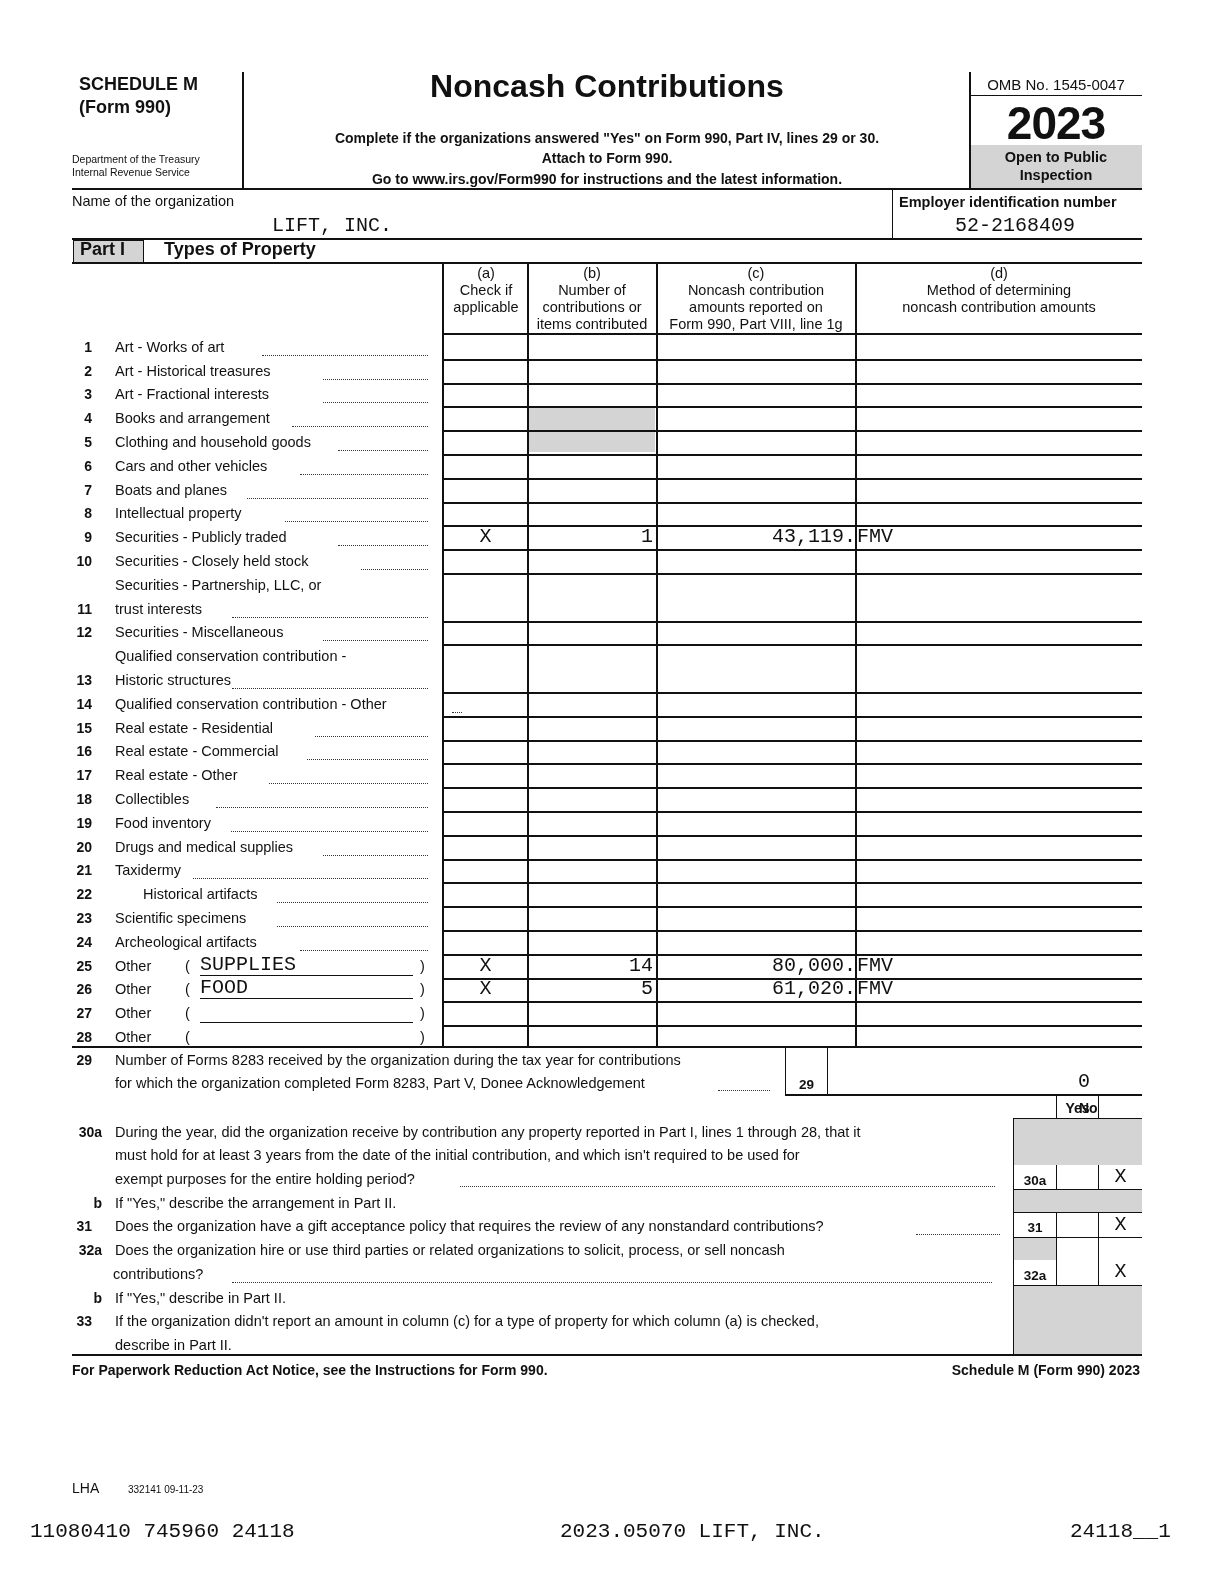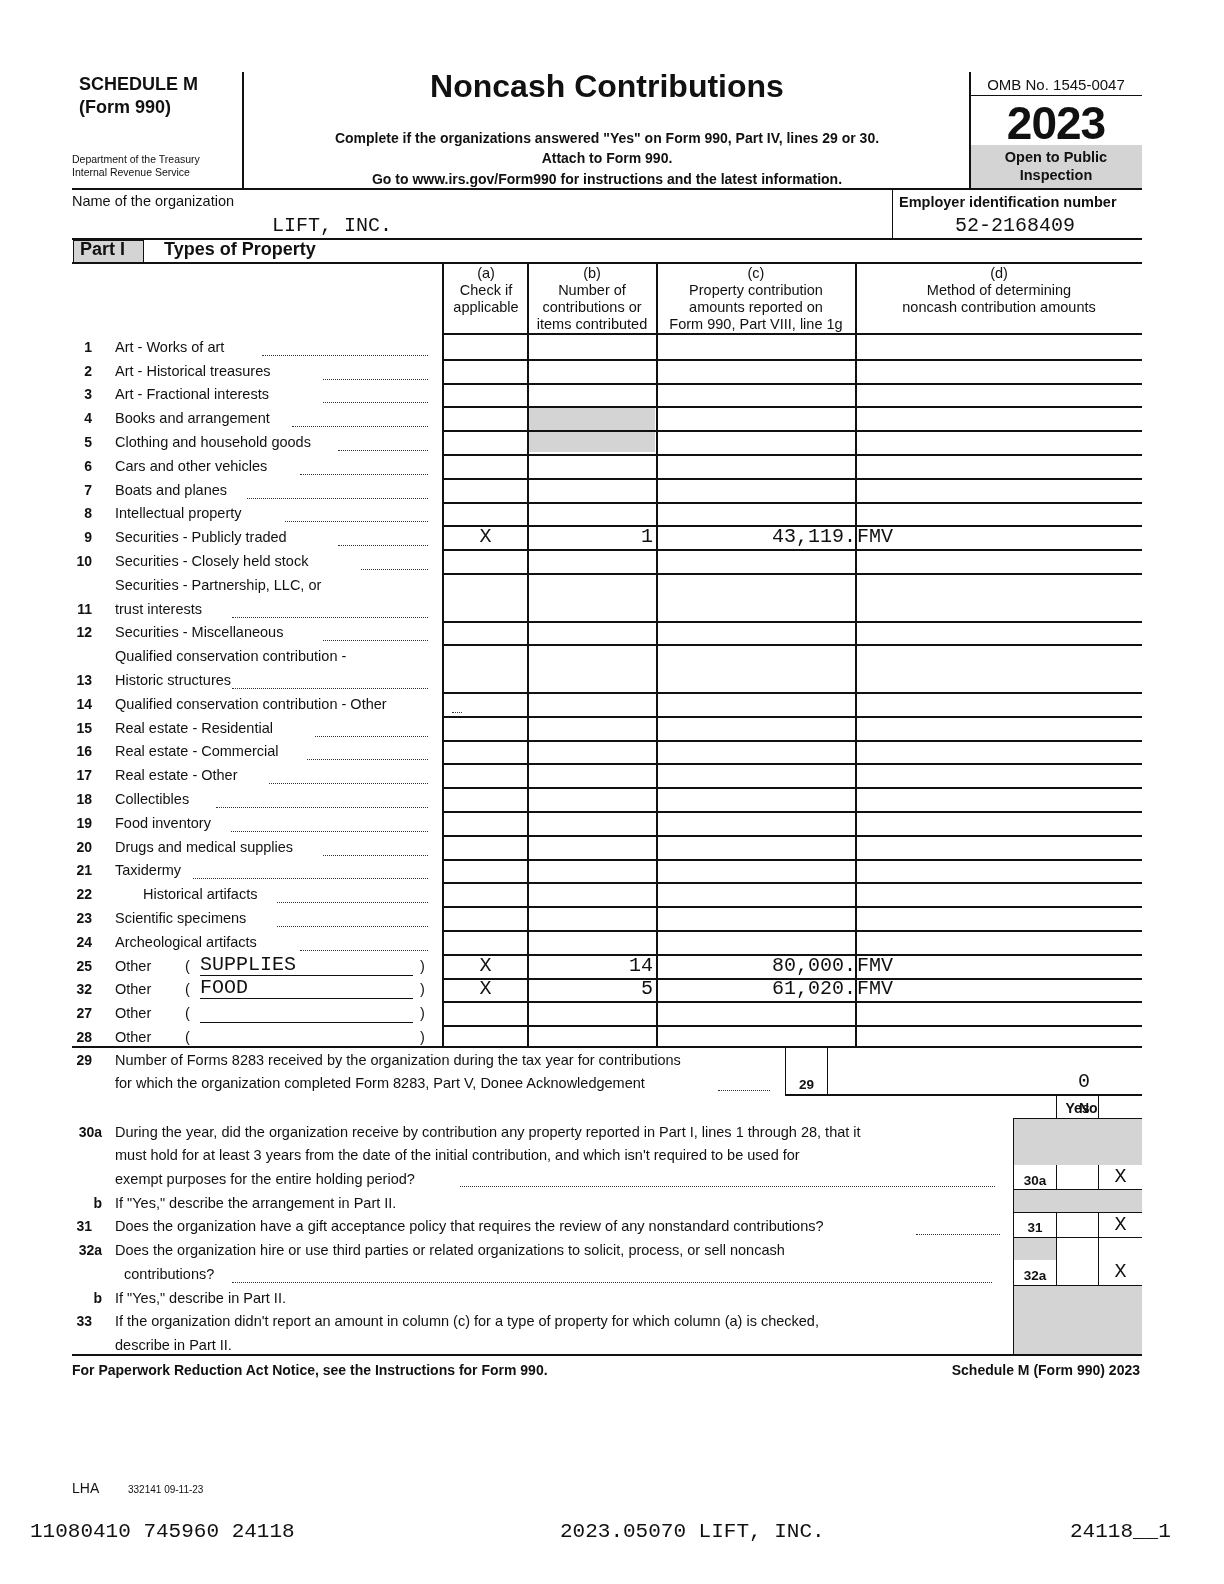--- a/index.html
+++ b/index.html
@@ -75,21 +75,21 @@
   <div>applicable</div>
 </div>
 <div class="abs colhead" style="left:528px; width:128px; top:265px;">
   <div>(b)</div>
   <div>Number of</div>
   <div>contributions or</div>
   <div>items contributed</div>
 </div>
 <div class="abs colhead" style="left:656px; width:200px; top:265px;">
   <div>(c)</div>
-  <div>Property contribution</div>
+  <div>Noncash contribution</div>
   <div>amounts reported on</div>
   <div>Form 990, Part VIII, line 1g</div>
 </div>
 <div class="abs colhead" style="left:856px; width:286px; top:265px;">
   <div>(d)</div>
   <div>Method of determining</div>
   <div>noncash contribution amounts</div>
 </div>
 
 <div class="vline2" style="left:442px; top:262px; height:784px;"></div>
@@ -349,21 +349,21 @@
       <div class="abs rowlbl" style="left:185px; top:957.5999999999995px;">(</div>
       <div class="abs mono" style="left:200px; top:952.5999999999995px; width:213px; height:22px; font-size:20px; border-bottom:1px solid #111;">SUPPLIES</div>
       <div class="abs rowlbl" style="left:420px; top:957.5999999999995px;">)</div>
       <div class="abs cellval" style="left:444px; width:83px; top:953.5999999999995px; text-align:center;">X</div>
       <div class="abs cellval" style="left:529px; width:124px; top:953.5999999999995px; text-align:right;">14</div>
       <div class="abs cellval" style="left:658px; width:198px; top:953.5999999999995px; text-align:right;">80,000.</div>
       <div class="abs cellval" style="left:857px; width:280px; top:953.5999999999995px; text-align:left;">FMV</div>
       <div class="hline2" style="left:442px; width:700px; top:977.5999999999995px;"></div>
     </div>
     <div>
-      <div class="abs rownum" style="left:68px; top:981.3999999999994px;">32</div>
+      <div class="abs rownum" style="left:68px; top:981.3999999999994px;">26</div>
       <div class="abs rowlbl" style="left:115px; top:981.3999999999994px;">Other</div>
       <div class="abs rowlbl" style="left:185px; top:981.3999999999994px;">(</div>
       <div class="abs mono" style="left:200px; top:976.3999999999994px; width:213px; height:22px; font-size:20px; border-bottom:1px solid #111;">FOOD</div>
       <div class="abs rowlbl" style="left:420px; top:981.3999999999994px;">)</div>
       <div class="abs cellval" style="left:444px; width:83px; top:977.3999999999994px; text-align:center;">X</div>
       <div class="abs cellval" style="left:529px; width:124px; top:977.3999999999994px; text-align:right;">5</div>
       <div class="abs cellval" style="left:658px; width:198px; top:977.3999999999994px; text-align:right;">61,020.</div>
       <div class="abs cellval" style="left:857px; width:280px; top:977.3999999999994px; text-align:left;">FMV</div>
       <div class="hline2" style="left:442px; width:700px; top:1001.3999999999994px;"></div>
     </div>
@@ -432,21 +432,21 @@
 <div class="abs rownum" style="left:68px; top:1218px;">31</div>
 <div class="abs qtext" style="left:115px; top:1218px;">Does the organization have a gift acceptance policy that requires the review of any nonstandard contributions?</div>
 <div class="dots" style="left:916px; width:84px; top:1234px;"></div>
 <div class="abs box-lbl" style="left:1014px; width:42px; top:1220px;">31</div>
 <div class="abs mono" style="left:1057px; width:41px; top:1213px; text-align:center; font-size:20px;"></div>
 <div class="abs mono" style="left:1099px; width:43px; top:1213px; text-align:center; font-size:20px;">X</div>
 <div class="hline" style="left:1013px; width:129px; top:1237px;"></div>
 
 <div class="abs rownum" style="left:78px; top:1242px; width:24px;">32a</div>
 <div class="abs qtext" style="left:115px; top:1242px;">Does the organization hire or use third parties or related organizations to solicit, process, or sell noncash</div>
-<div class="abs qtext" style="left:124px; top:1266px;">contributions?</div>
+<div class="abs qtext" style="left:113px; top:1266px;">contributions?</div>
 <div class="dots" style="left:232px; width:760px; top:1282px;"></div>
 <div class="abs box-lbl" style="left:1014px; width:42px; top:1268px;">32a</div>
 <div class="abs mono" style="left:1057px; width:41px; top:1260px; text-align:center; font-size:20px;"></div>
 <div class="abs mono" style="left:1099px; width:43px; top:1260px; text-align:center; font-size:20px;">X</div>
 <div class="hline" style="left:1013px; width:129px; top:1285px;"></div>
 
 <div class="abs rownum" style="left:78px; top:1290px; width:24px;">b</div>
 <div class="abs qtext" style="left:115px; top:1290px;">If "Yes," describe in Part II.</div>
 
 <div class="abs rownum" style="left:68px; top:1313px;">33</div>

